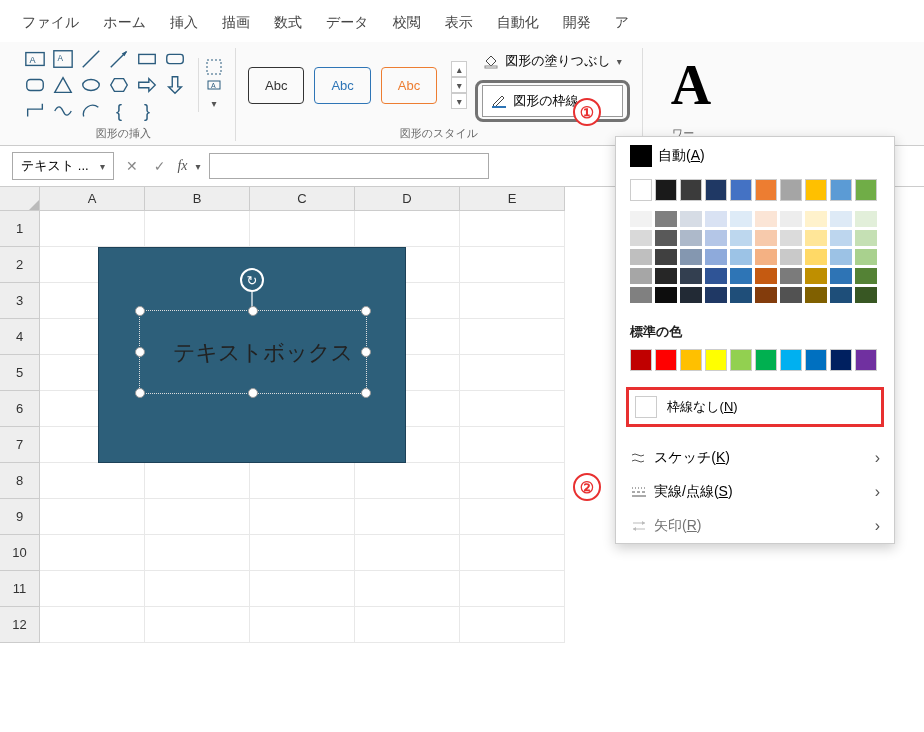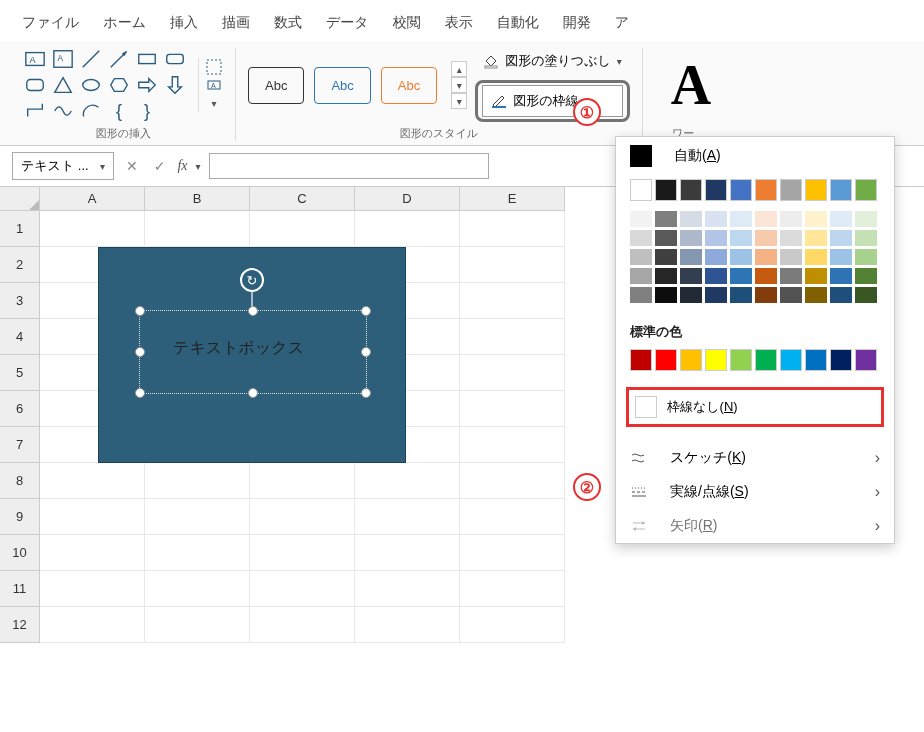--- a/index.html
+++ b/index.html
@@ -265,39 +265,39 @@
 .sel-handle {
   position:absolute;
   width:10px;height:10px;
   background:#fff;
   border:1px solid #999;
   border-radius:50%;
 }
 .textbox-text {
   position:absolute;
   top:90px;left:74px;
-  font-size:16px;
+  font-size:22px;
   color:#222;
 }
 
 
 .dropdown-panel {
   position:absolute;
   left:615px;
   top:136px;
   width:280px;
   background:#fff;
   box-shadow:0 4px 12px rgba(0,0,0,.2);
   border:1px solid #ccc;
   z-index:100;
 }
 .dd-item {
   display:flex;
   align-items:center;
-  gap:22px;
+  gap:6px;
   padding:8px 14px;
   font-size:14px;
 }
 .dd-item.submenu::after {
   content:"›";
   margin-left:auto;
   color:#555;
   font-size:16px;
 }
 .dd-item.disabled { color:#737373; }

